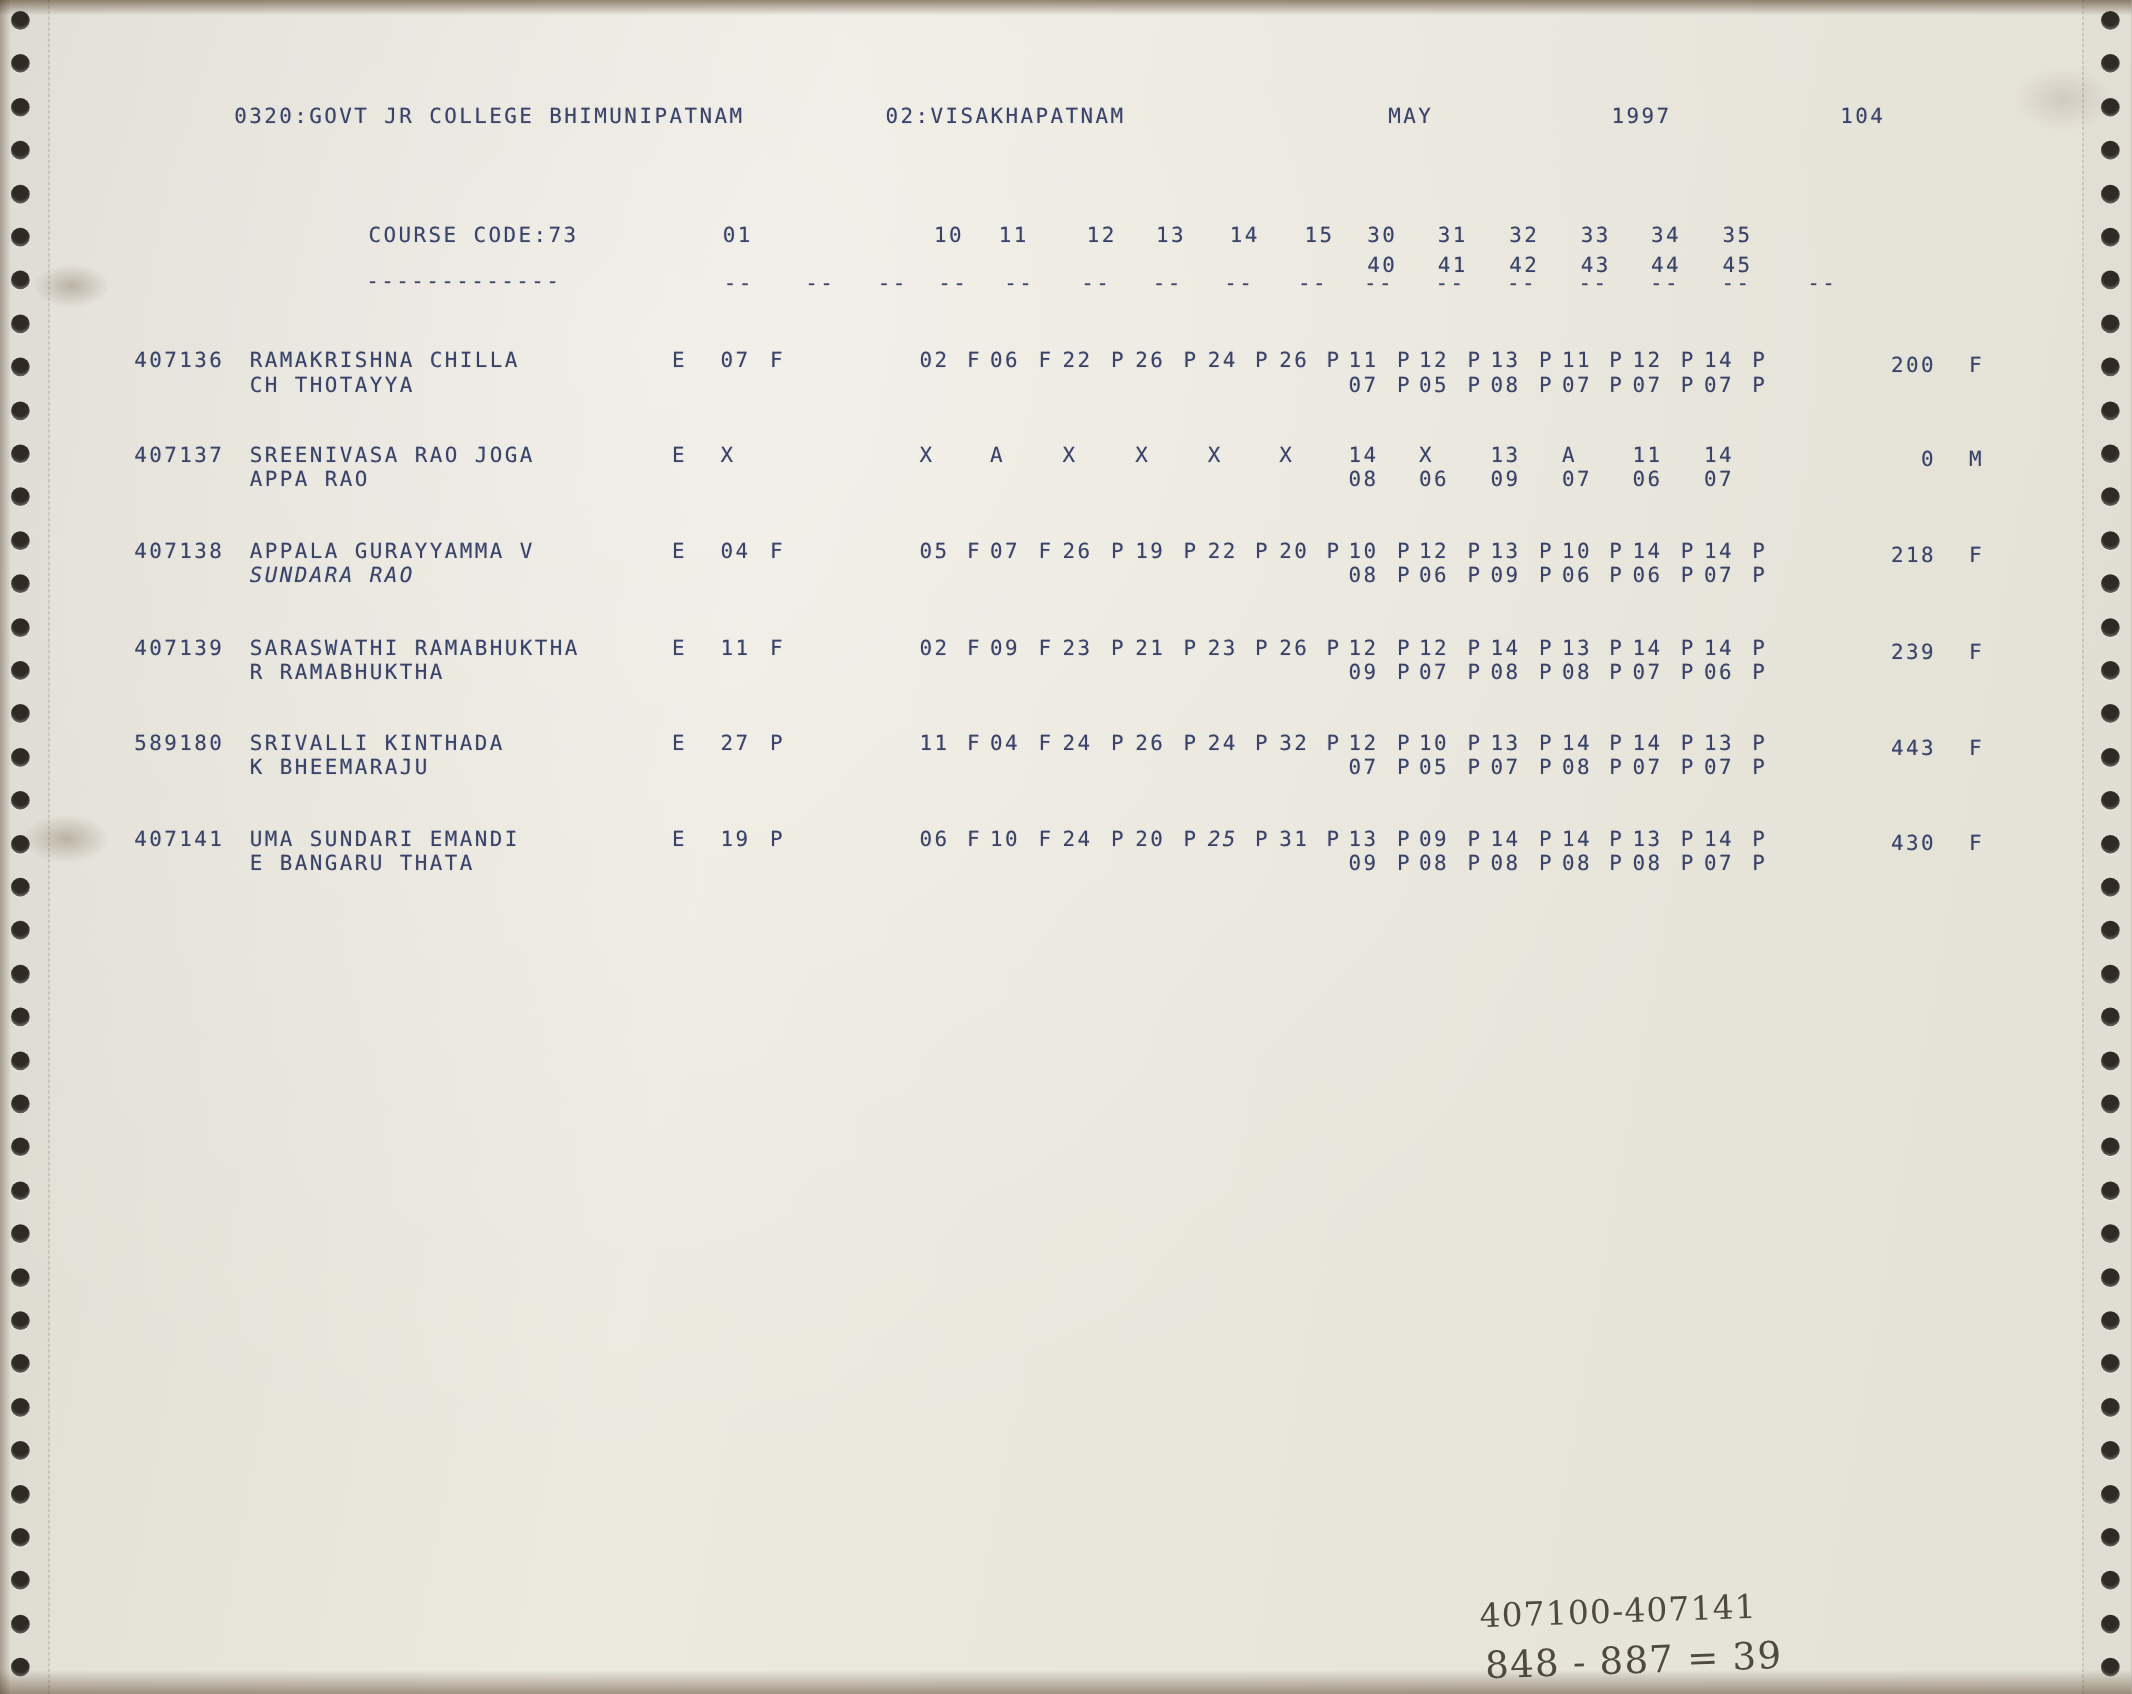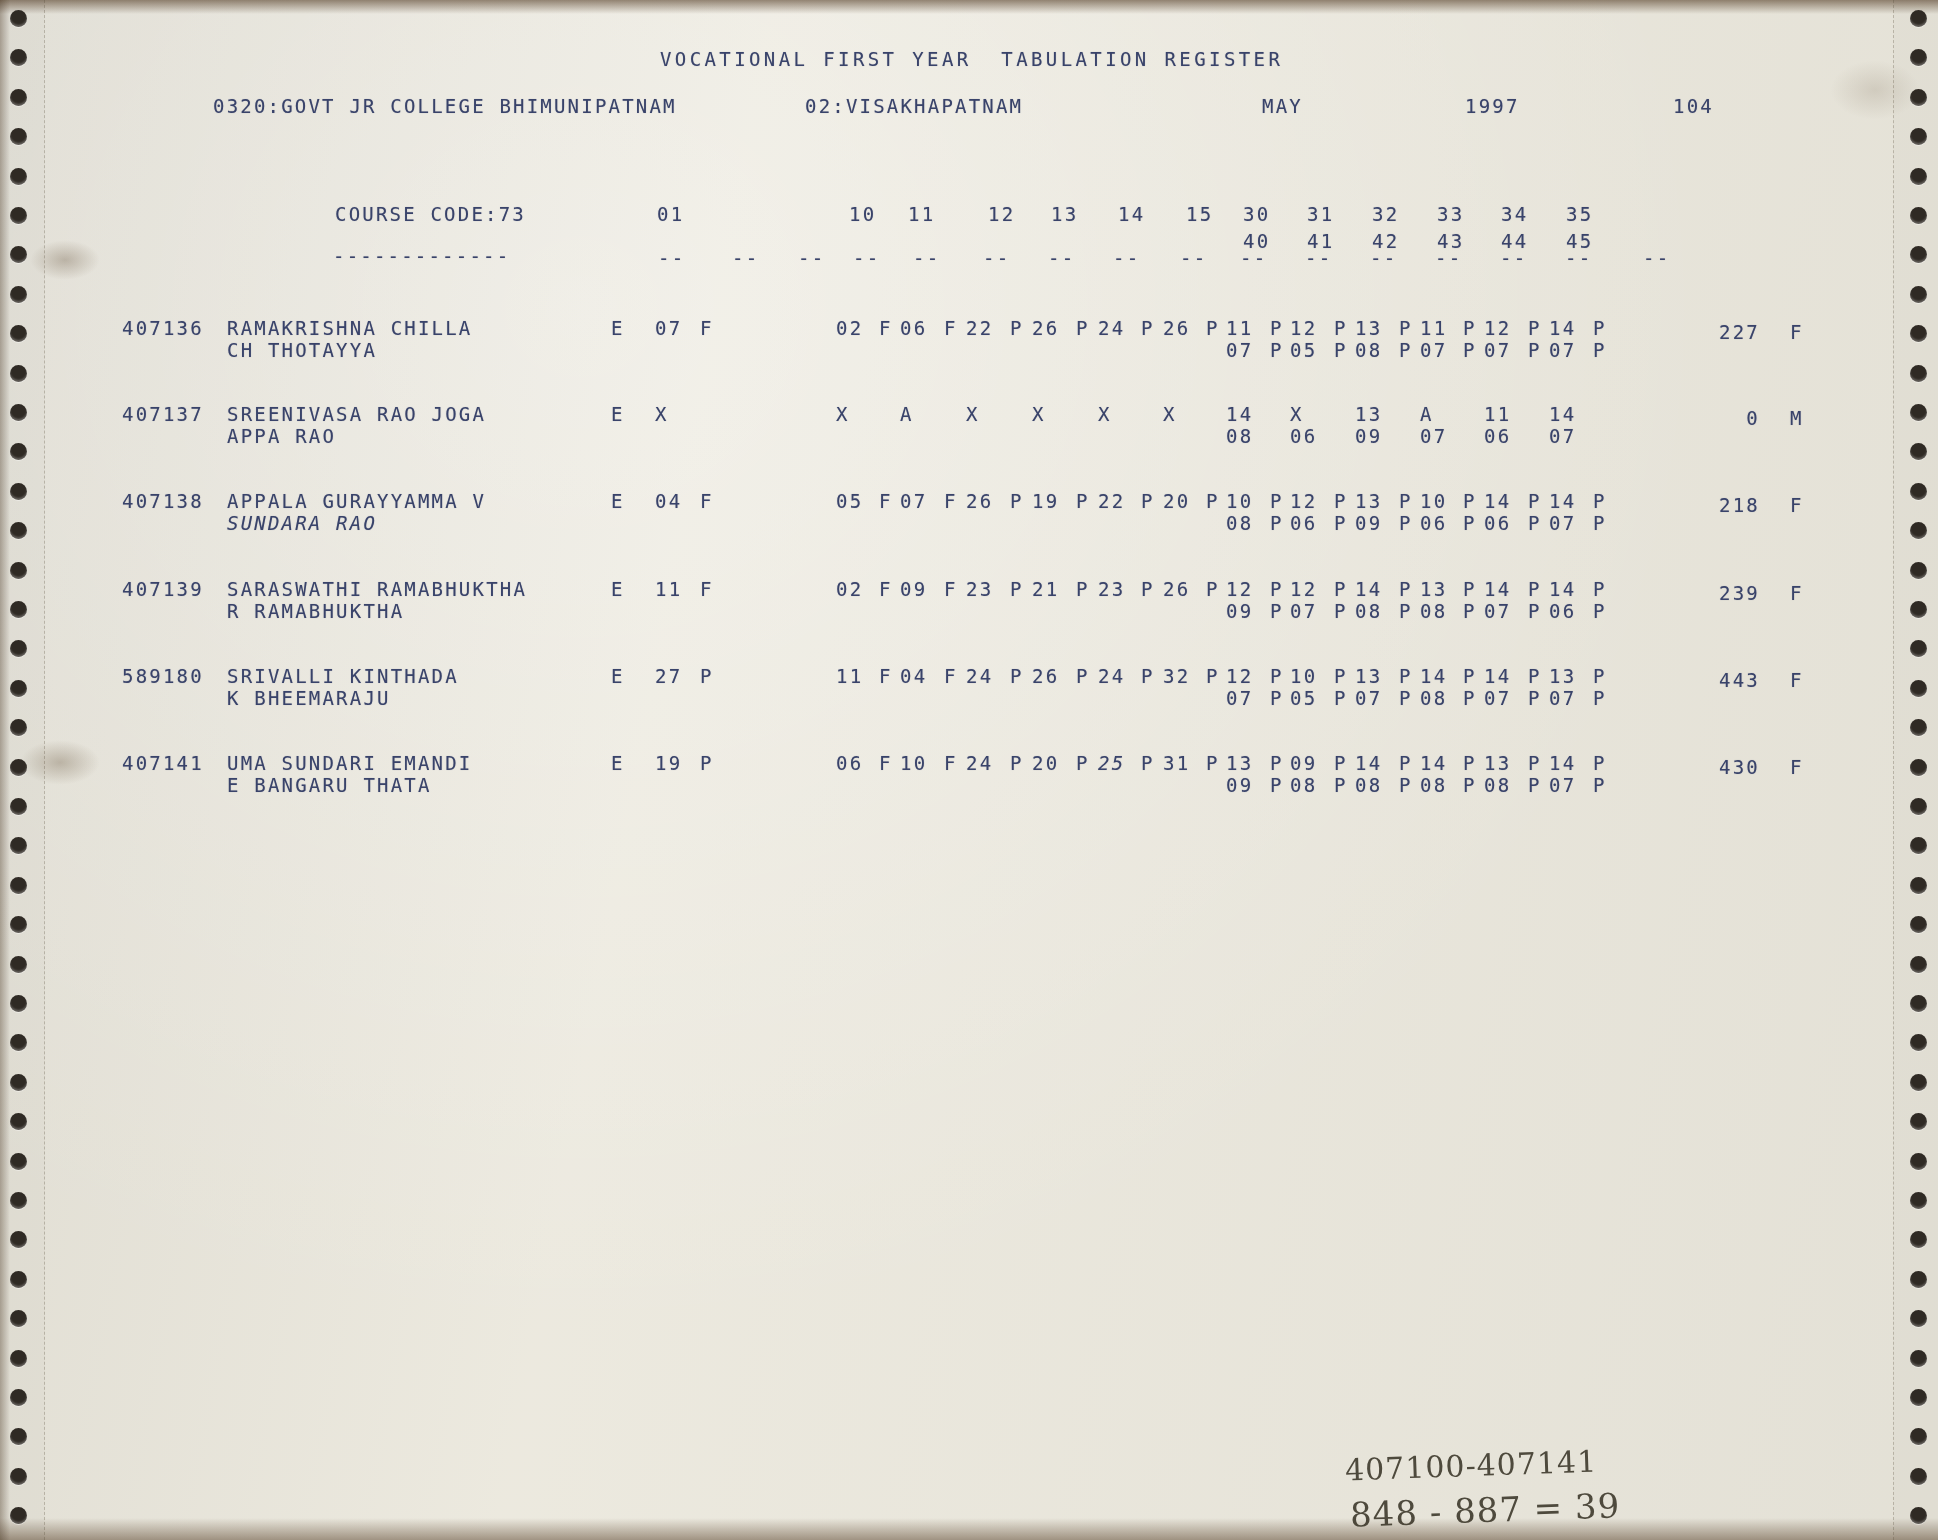--- a/index.html
+++ b/index.html
@@ -181,21 +181,20 @@
       <div class="hole" style="top: 1428.4px;"></div>
       <div class="hole" style="top: 1467.8px;"></div>
       <div class="hole" style="top: 1507.2px;"></div>
     </div>
 
   <div class="smudge" style="left:30px; top:240px; width:70px; height:40px;"></div>
   <div class="smudge" style="left:20px; top:740px; width:80px; height:45px;"></div>
   <div class="smudge" style="left:1830px; top:60px; width:90px; height:60px; opacity:0.5;"></div>
 
   <div class="doc" id="doc">
-      <div class="t title" style="left: 660px; top: 48px;">VOCATIONAL FIRST YEAR  TABULATION REGISTER</div>
       <div class="t" style="left: 213px; top: 95px;">0320:GOVT JR COLLEGE BHIMUNIPATNAM</div>
       <div class="t" style="left: 805px; top: 95px;">02:VISAKHAPATNAM</div>
       <div class="t" style="left: 1262px; top: 95px;">MAY</div>
       <div class="t" style="left: 1465px; top: 95px;">1997</div>
       <div class="t" style="left: 1673px; top: 95px;">104</div>
       <div class="t" style="left: 335px; top: 203px;">COURSE CODE:73</div>
       <div class="t" style="left: 333px; top: 245px;">-------------</div>
       <div class="t" style="left: 657px; top: 203px;">01</div>
       <div class="t" style="left: 849px; top: 203px;">10</div>
       <div class="t" style="left: 908px; top: 203px;">11</div>
@@ -266,21 +265,21 @@
       <div class="t" style="left: 1290px; top: 339px;">05</div>
       <div class="t" style="left: 1334px; top: 339px;">P</div>
       <div class="t" style="left: 1355px; top: 339px;">08</div>
       <div class="t" style="left: 1399px; top: 339px;">P</div>
       <div class="t" style="left: 1420px; top: 339px;">07</div>
       <div class="t" style="left: 1463px; top: 339px;">P</div>
       <div class="t" style="left: 1484px; top: 339px;">07</div>
       <div class="t" style="left: 1528px; top: 339px;">P</div>
       <div class="t" style="left: 1549px; top: 339px;">07</div>
       <div class="t" style="left: 1593px; top: 339px;">P</div>
-      <div class="t" style="left: 1700px; top: 321px; width: 60px; text-align: right;">227</div>
+      <div class="t" style="left: 1700px; top: 321px; width: 60px; text-align: right;">200</div>
       <div class="t" style="left: 1790px; top: 321px;">F</div>
       <div class="t" style="left: 122px; top: 403px;">407137</div>
       <div class="t" style="left: 227px; top: 403px;">SREENIVASA RAO JOGA</div>
       <div class="t" style="left: 227px; top: 425px;">APPA RAO</div>
       <div class="t" style="left: 611px; top: 403px;">E</div>
       <div class="t" style="left: 655px; top: 403px;">X</div>
       <div class="t" style="left: 836px; top: 403px;">X</div>
       <div class="t" style="left: 900px; top: 403px;">A</div>
       <div class="t" style="left: 966px; top: 403px;">X</div>
       <div class="t" style="left: 1032px; top: 403px;">X</div>

